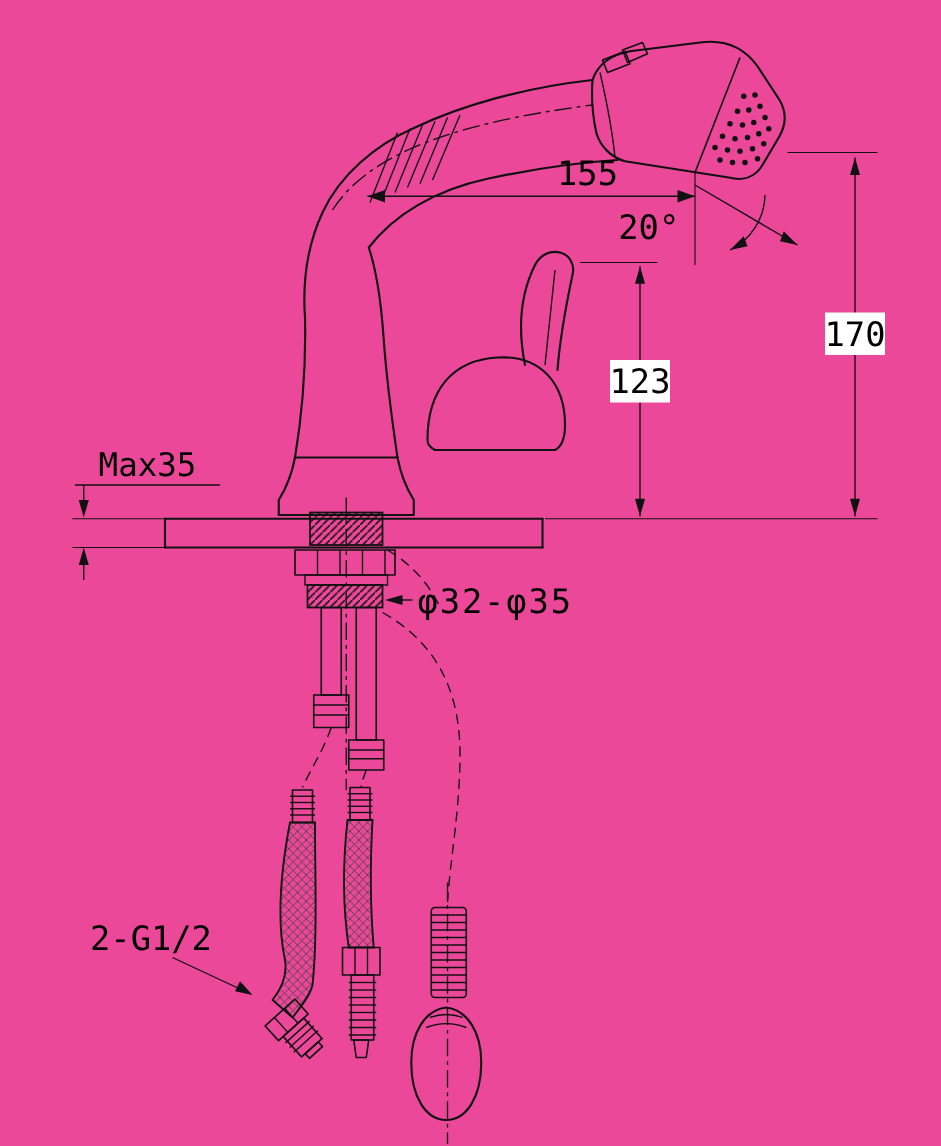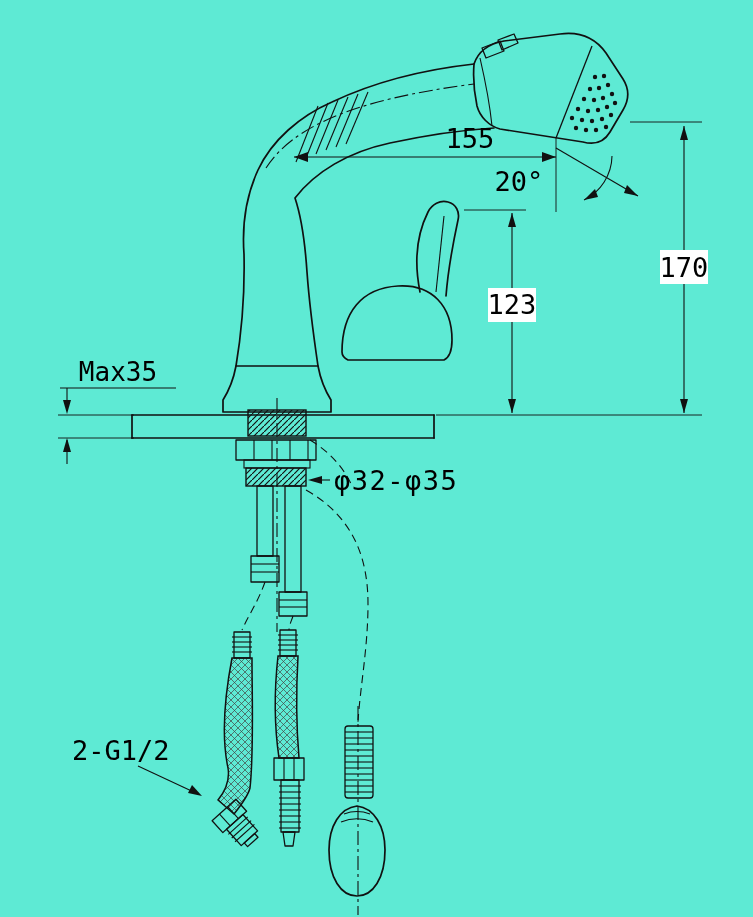--- a/index.html
+++ b/index.html
@@ -1,16 +1,16 @@
 <!DOCTYPE html>
 <html><head>
 <meta charset="utf-8">
 <style>
   html,body{margin:0;padding:0;background:#fff;}
-  .stage{width:753px;height:917px;background:#5eead4;position:relative;overflow:hidden;}
+  .stage{width:753px;height:917px;background:#ec4899;position:relative;overflow:hidden;}
   svg{display:block;}
   .ol{fill:none;stroke:#111;stroke-width:1.7;stroke-linejoin:round;stroke-linecap:round;}
   .med{fill:none;stroke:#111;stroke-width:1.3;stroke-linejoin:round;}
   .thin{fill:none;stroke:#111;stroke-width:1.1;}
   .xthin{fill:none;stroke:#111;stroke-width:0.9;}
   .dim{fill:none;stroke:#111;stroke-width:1.1;}
   .arr{fill:#111;stroke:none;}
   .dot{fill:#111;stroke:none;}
   .lbl{font-family:"DejaVu Sans Mono","Liberation Mono",monospace;font-size:27px;fill:#000;stroke:none;}
   .lblsm{font-family:"DejaVu Sans Mono","Liberation Mono",monospace;font-size:26px;fill:#000;stroke:none;}

